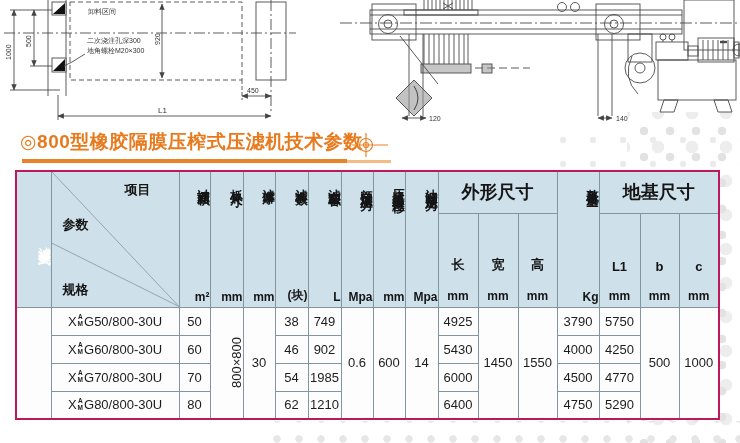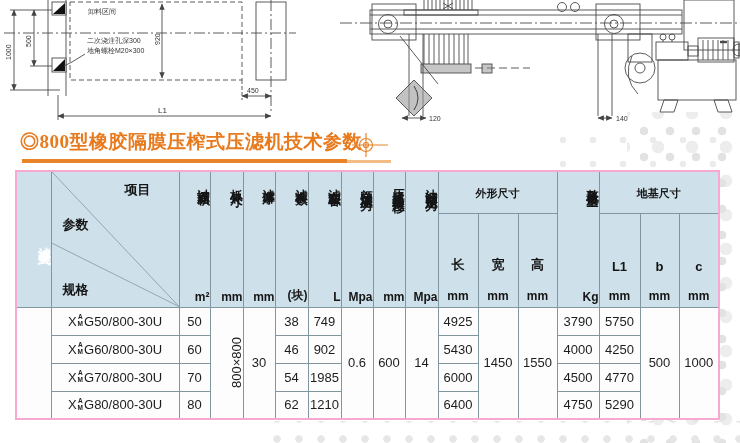--- a/index.html
+++ b/index.html
@@ -12,41 +12,41 @@
     background-size:26px 26px,34px 34px;background-position:4px 6px,14px 18px;}
   .dots-bottom{position:absolute;left:260px;bottom:0;width:480px;height:22px;
     background-image:radial-gradient(circle,#e6e6e6 3.4px,transparent 4px);
     background-size:22px 20px;background-position:6px 8px;}
   .dots-title{position:absolute;left:540px;top:122px;width:200px;height:48px;
     background-image:radial-gradient(circle,#ebebeb 3px,transparent 3.6px);
     background-size:30px 24px;background-position:8px 6px;}
   
   .drawing{position:absolute;left:0;top:0;}
   
-  .title-row{position:absolute;left:20px;top:129px;height:30px;font-family:Liberation Serif, serif;}
+  .title-row{position:absolute;left:20px;top:129px;height:30px;}
   .title{font-size:19px;font-weight:bold;color:#e87a1e;letter-spacing:.5px;white-space:nowrap;}
   .underline-dark{position:absolute;left:22px;top:159px;width:325px;height:4px;background:#e8832a;}
   .underline-pale{position:absolute;left:347px;top:160px;width:44px;height:3px;background:#f4bc85;}
   .crosshair{position:absolute;left:352px;top:133px;}
   
   table.spec{position:absolute;left:15px;top:170px;width:614px;border-collapse:collapse;
-    table-layout:fixed;border:2px solid #f9a8d4;}
+    table-layout:fixed;border:2px solid #be185d;}
   .spec th,.spec td{border:1px solid #8296a0;padding:0;margin:0;text-align:center;
     font-family:"Liberation Sans","DejaVu Sans",sans-serif;overflow:visible;}
   .spec th{background:#cee0ea;font-weight:bold;color:#151515;position:relative;}
   .spec td{background:#fdfdfd;color:#1c1c1c;font-size:13px;}
   tr.h1{height:42px;} tr.h2{height:94px;} tr.dr{height:28px;}
   .fill{position:absolute;inset:0;display:flex;flex-direction:column;align-items:flex-end;
         justify-content:space-between;padding:7px 0 3px 0;}
   .fill2{position:absolute;inset:0;display:flex;flex-direction:column;align-items:center;
         justify-content:flex-end;gap:15px;padding-bottom:4px;}
   .vtext{writing-mode:vertical-rl;text-orientation:upright;letter-spacing:2px;
         font-size:12.5px;font-weight:bold;line-height:1;}
   .unit{font-size:12px;font-weight:bold;}
-  .grouplab{font-size:11px;font-weight:bold;}
+  .grouplab{font-size:18px;font-weight:bold;}
   .sublab{font-size:13px;font-weight:bold;}
   .whitev{color:#fff;}
   .corner{position:relative;}
   .corner .lab{position:absolute;font-size:13px;font-weight:bold;}
   .lab-item{top:9px;right:28px;} .lab-param{top:44px;left:11px;font-family:Liberation Serif, serif;} .lab-spec{bottom:8px;left:11px;}
   .cornersvg{position:absolute;inset:0;width:100%;height:100%;}
   .rot90{display:inline-block;transform:rotate(-90deg);white-space:nowrap;font-size:13px;}
   .model{white-space:nowrap;font-size:13px;display:inline-flex;align-items:center;justify-content:center;}
   .stack{display:inline-flex;flex-direction:column;font-size:6.5px;line-height:1.05;
          font-weight:bold;margin:0 1px;}

